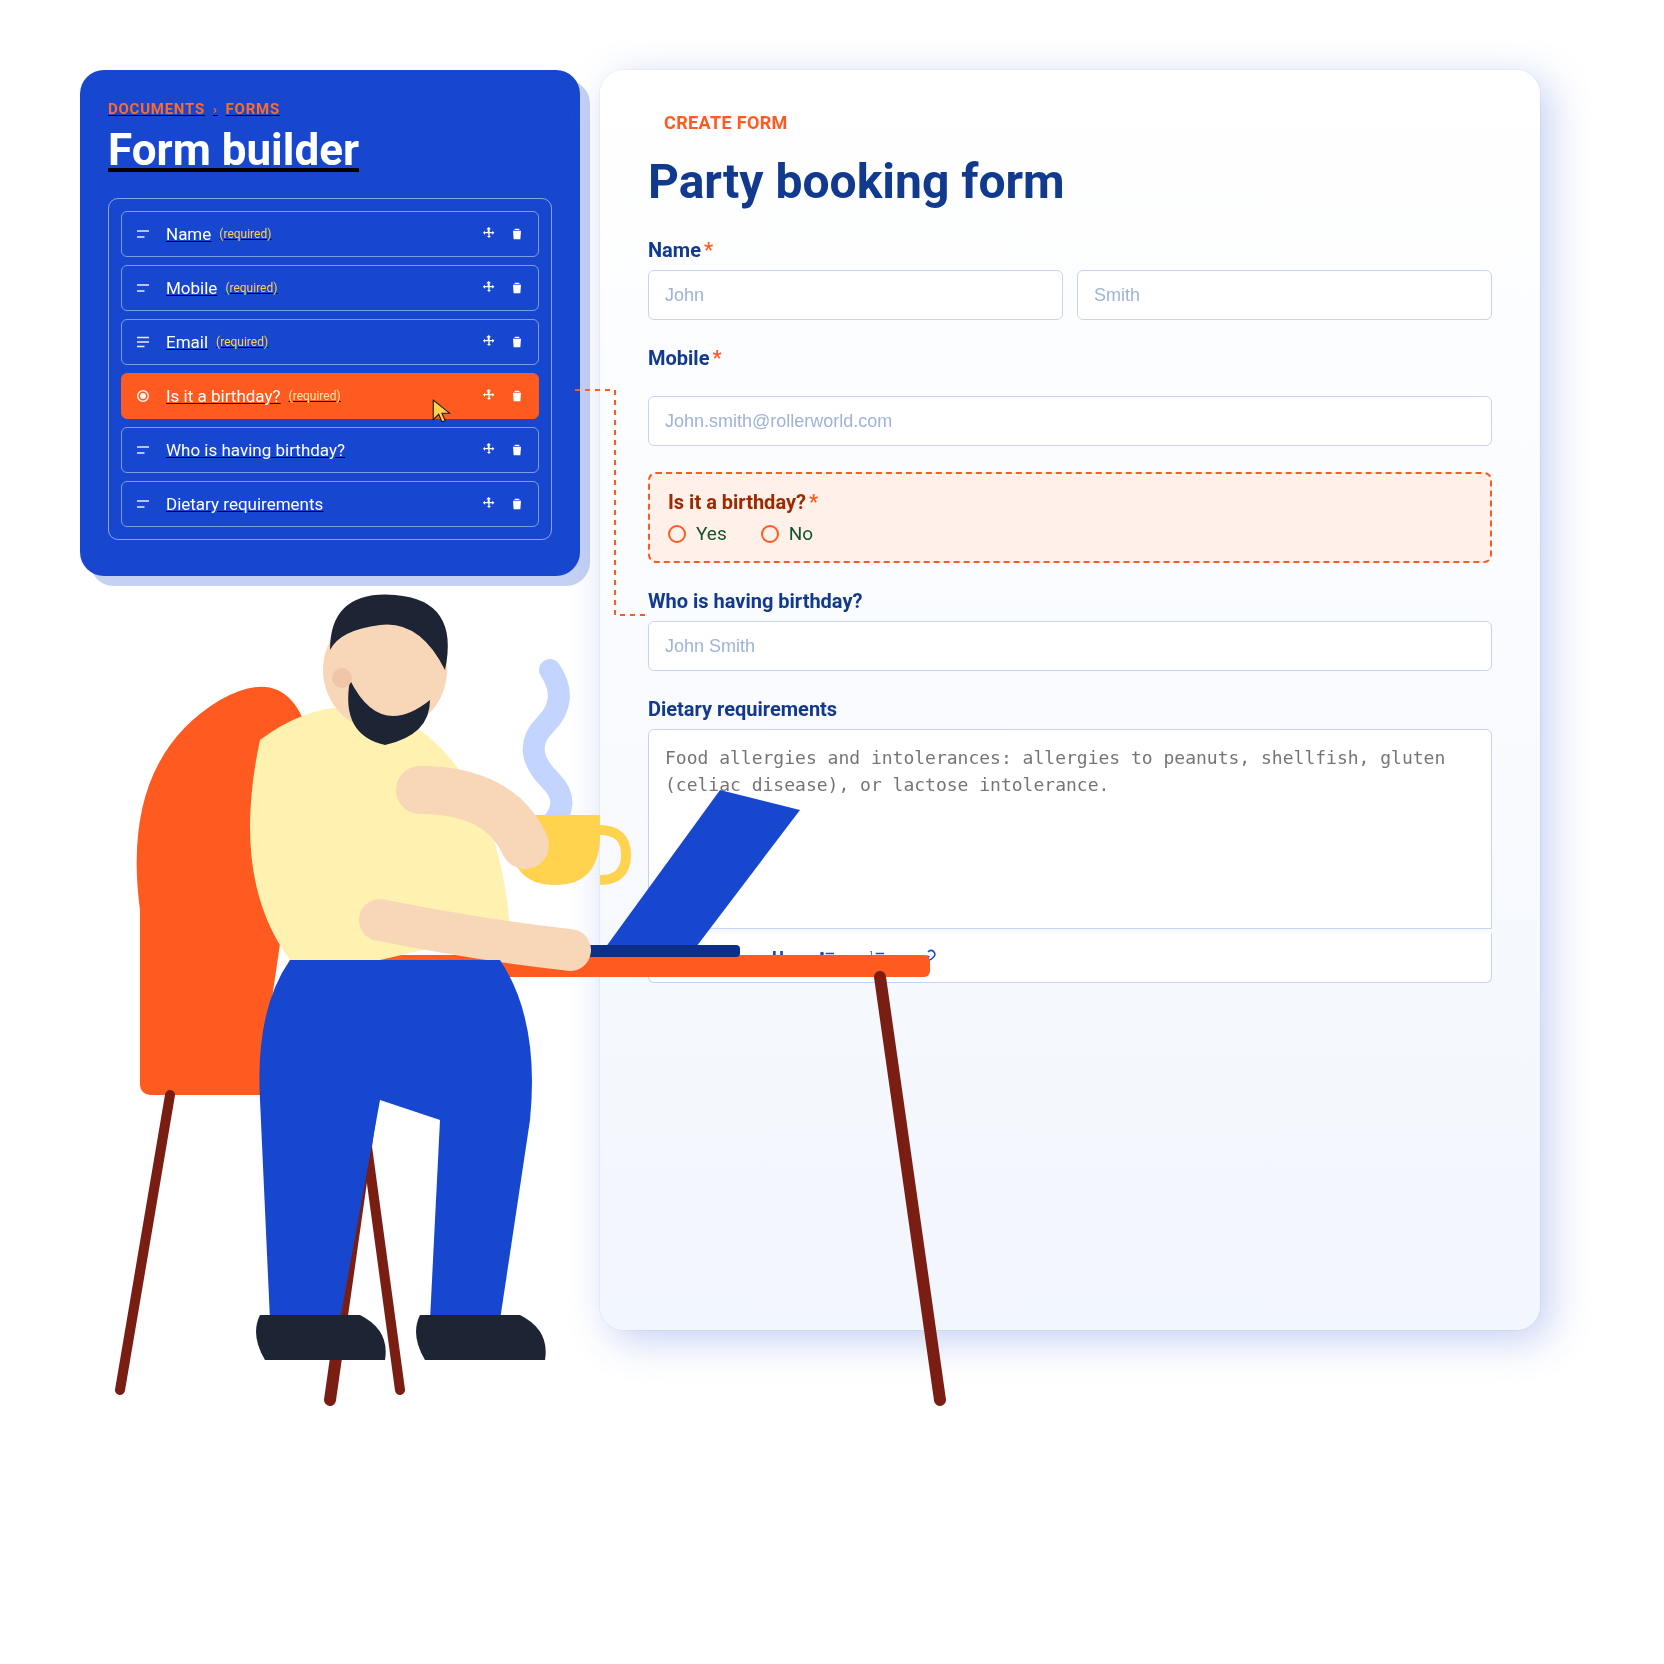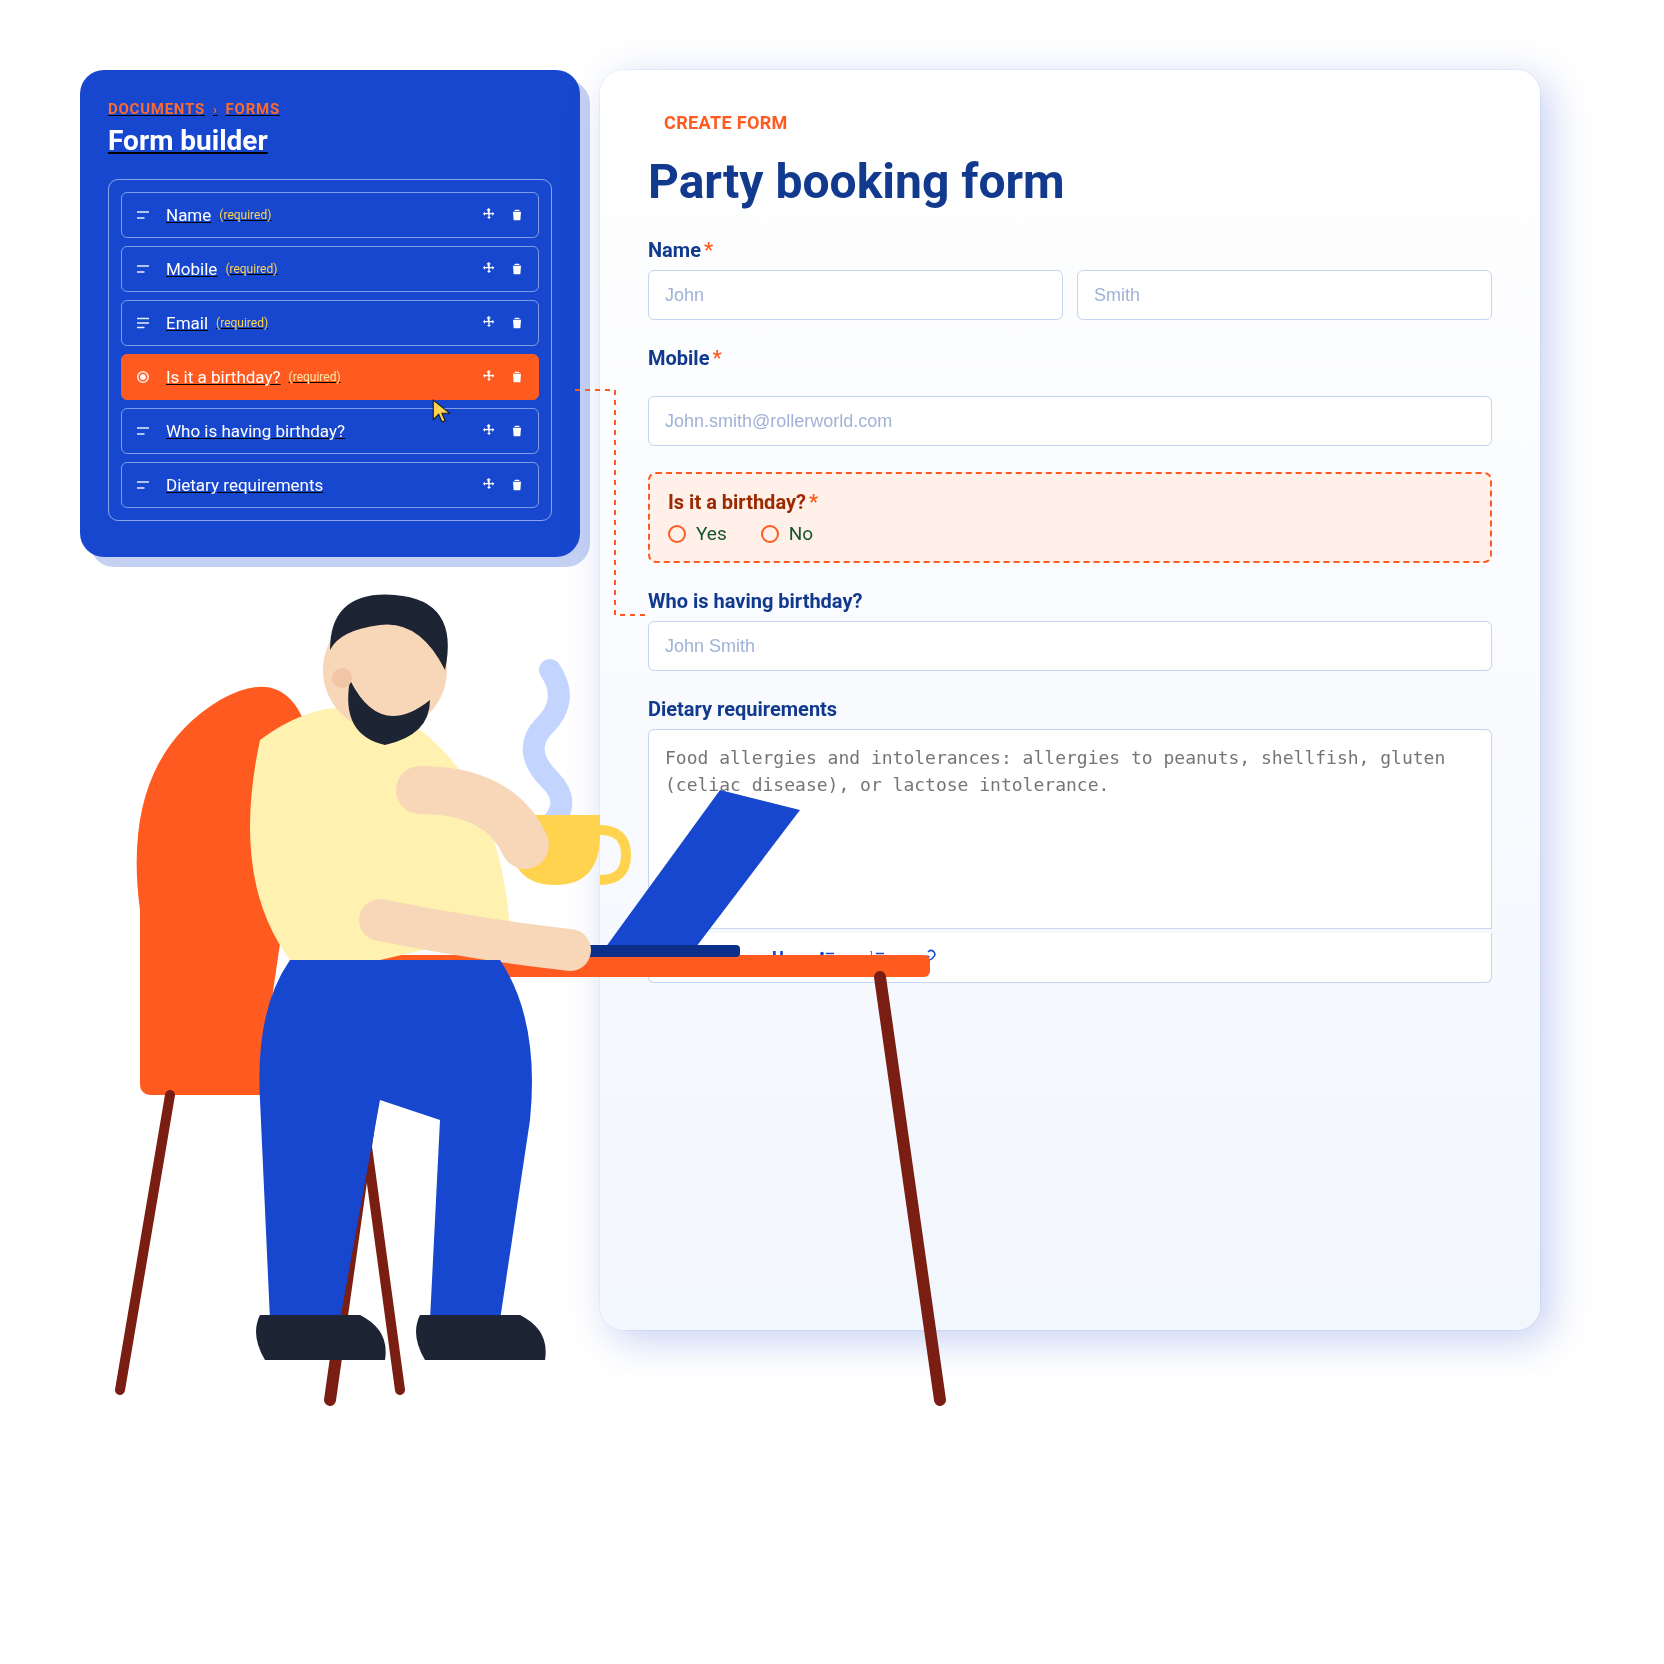--- a/index.html
+++ b/index.html
@@ -29,21 +29,21 @@
     font-weight: 700;
     letter-spacing: .05em;
     color: #ff6a2b;
     display: flex;
     align-items: center;
     gap: 8px;
   }
   .breadcrumb .chev { color: #ff6a2b; font-size: 13px; }
   .builder-title {
     color: #ffffff;
-    font-size: 28px;
+    font-size: 44px;
     font-weight: 700;
     margin-top: 6px;
     margin-bottom: 22px;
   }
   .builder-list {
     border: 1px solid rgba(255,255,255,.5);
     border-radius: 10px;
     padding: 12px;
     display: flex;
     flex-direction: column;

